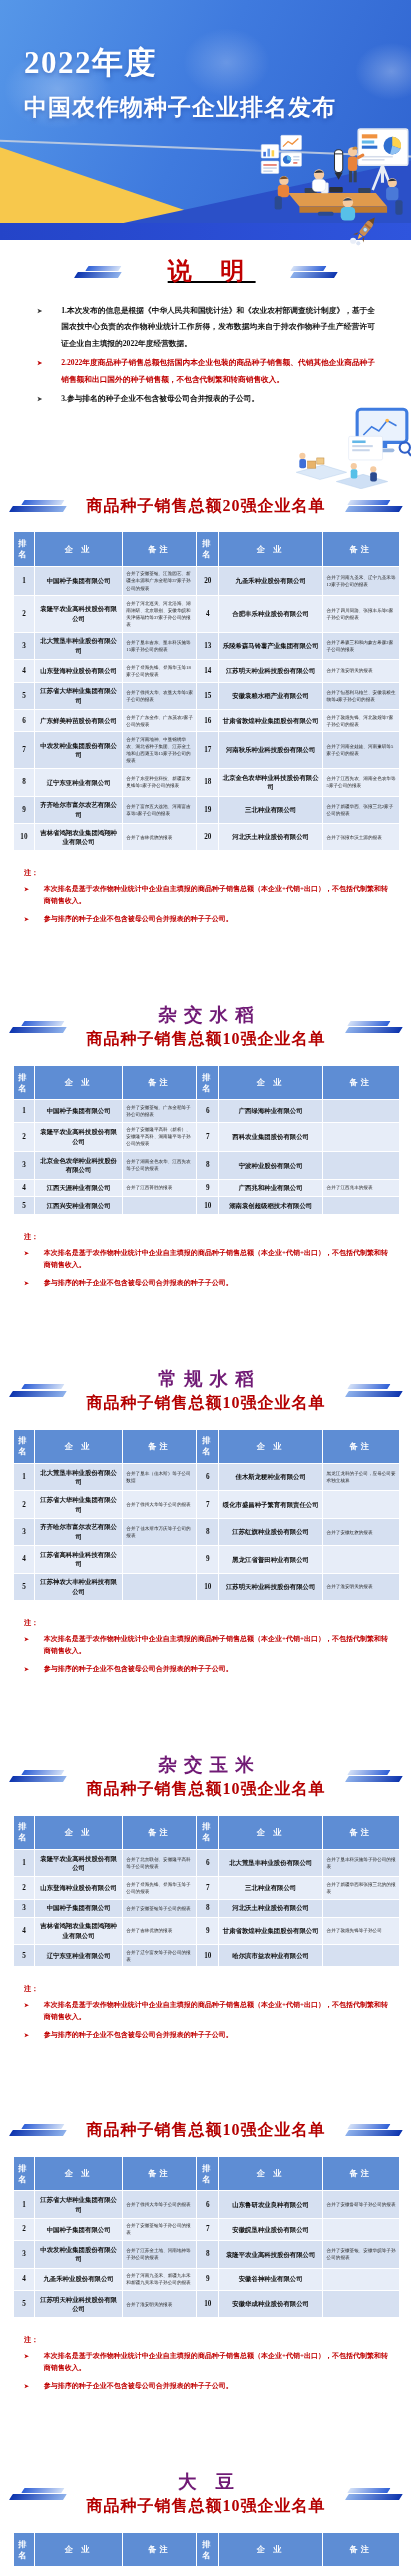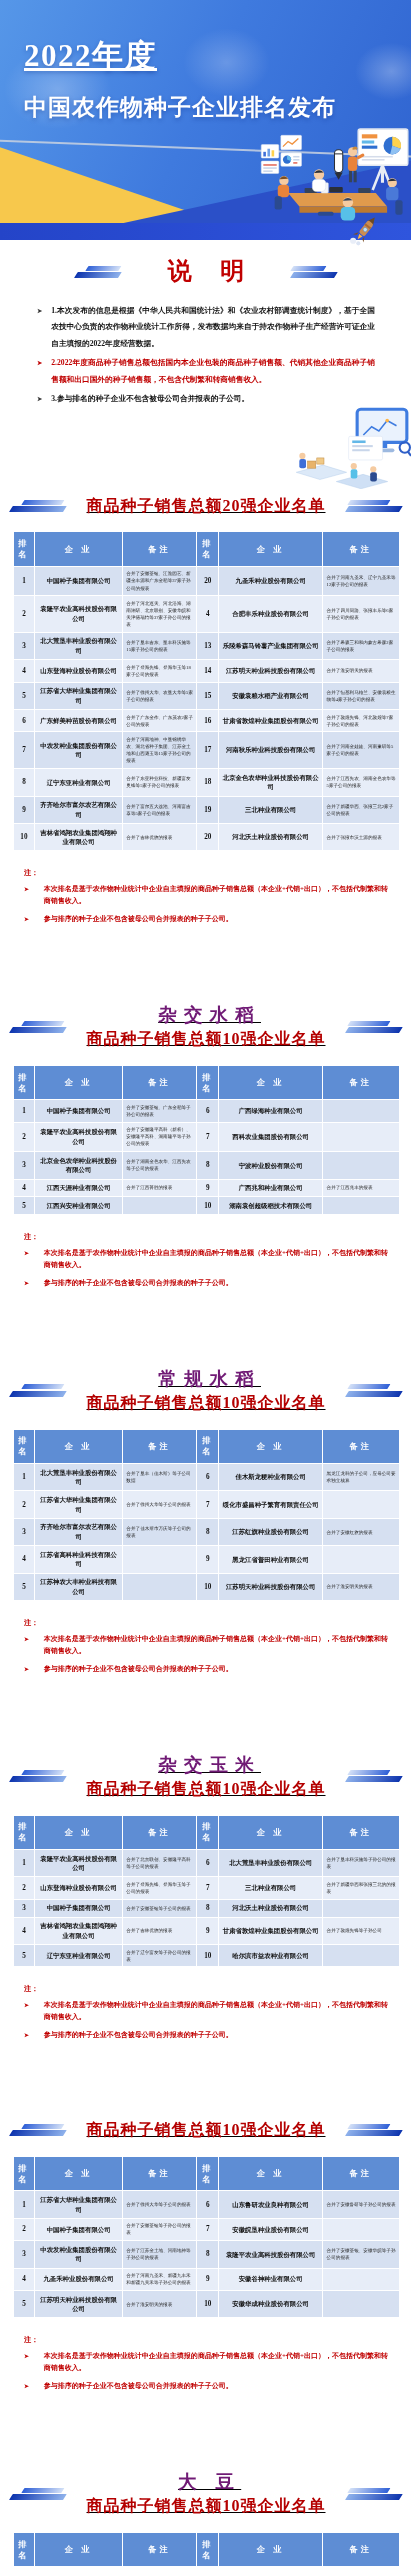--- a/index.html
+++ b/index.html
@@ -10,35 +10,35 @@
     background:
       radial-gradient(ellipse 77px 57px at 14% 40%, rgba(255,255,255,.25), rgba(255,255,255,0) 70%),
       radial-gradient(ellipse 62px 49px at 55% 28%, rgba(255,255,255,.22), rgba(255,255,255,0) 70%),
       radial-gradient(ellipse 52px 41px at 95% 32%, rgba(255,255,255,.28), rgba(255,255,255,0) 70%),
       linear-gradient(115deg,#5697e8 0%,#3f7ade 48%,#2f63d0 100%);}
   .banner .slash-line{position:absolute;left:-15.5px;top:148px;width:464px;height:1.5px;background:#c9d2e0;transform:rotate(2.2deg);opacity:.85;}
   .banner .wedge-yellow{position:absolute;inset:0;background:#f7c84c;
     clip-path:polygon(0 66%, 54% 100%, 0 100%);}
   .banner .wedge-dark{position:absolute;inset:0;background:#2b50c8;
     clip-path:polygon(30% 100%, 100% 72%, 100% 100%);}
-  .banner-year{position:absolute;left:24px;top:35px;color:#fff;
-    font:bold 31px "Liberation Serif",serif;letter-spacing:1.5px;text-shadow:0 1.5px 4.1px rgba(10,40,130,.35);text-decoration:underline;}
+  .banner-year{position:absolute;left:24px;top:42px;color:#fff;
+    font:bold 31px "Liberation Serif",serif;letter-spacing:1.5px;text-shadow:0 1.5px 4.1px rgba(10,40,130,.35);}
   .banner-title{position:absolute;left:24px;top:92px;color:#fff;
     font:bold 23px "Liberation Serif",serif;letter-spacing:1px;text-shadow:0 1.5px 4.1px rgba(10,40,130,.35);}
   .banner svg.meeting{position:absolute;right:0;bottom:0;}
 
   
   .band{position:relative;height:16.5px;background:linear-gradient(90deg,#2444c8,#2f55dd);}
   .band svg.rocket{position:absolute;right:25px;top:-11.3px;}
 
   
   .notice{position:relative;padding:15.5px 37px 17.5px;}
-  .notice-head{display:flex;align-items:center;justify-content:center;gap:28px;margin-bottom:15.5px;}
+  .notice-head{display:flex;align-items:center;justify-content:center;gap:28px;margin-bottom:15.5px;text-decoration:underline;}
   .notice-title{font:bold 24px "Liberation Serif",serif;color:#c00000;letter-spacing:11.3px;text-indent:11.3px;white-space:nowrap;}
-  .notice-item{display:flex;gap:9px;font:bold 7.7px/2.15 "Liberation Serif",serif;color:#151515;text-align:justify;margin-bottom:3.1px;}
+  .notice-item{display:flex;gap:19px;font:bold 7.7px/2.15 "Liberation Serif",serif;color:#151515;text-align:justify;margin-bottom:3.1px;}
   .notice-item .arrow{flex:0 0 auto;font-size:6.2px;line-height:2.6;color:#333;}
   .notice-item.red{color:#c00000;font-family:Liberation Serif, serif;}
   .notice-item.red .arrow{color:#c00000;}
   .notice svg.monitor{position:absolute;right:1px;bottom:-30px;}
 
   
   .bar-group{position:relative;width:66px;height:15.5px;flex:0 0 auto;}
   .bar-group i{position:absolute;display:block;transform:skewX(-32deg);border-radius:0.5px;}
   .bar-left .b1{left:15.5px;top:1.5px;width:40px;height:4.6px;background:linear-gradient(90deg,#2e5fd6,#d4e1f7);}
   .bar-left .b2{left:4.1px;top:7.7px;width:54px;height:5.7px;background:linear-gradient(90deg,#0d34ae,#8fb2ec);}
@@ -47,21 +47,21 @@
   .notice .bar-group{width:54px;height:13.4px;}
   .notice .bar-left .b1{left:12.4px;width:33px;}
   .notice .bar-left .b2{left:2.1px;width:44px;}
   .notice .bar-right .b1{right:12.4px;width:33px;}
   .notice .bar-right .b2{right:2.1px;width:44px;}
 
   
   .rank-sec{margin-top:77px;}
   .rank-sec.first{margin-top:0;padding-top:66px;position:relative;}
   .rank-sec.first svg.shippers{position:absolute;top:3.1px;right:12.4px;}
-  .sec-head{display:flex;align-items:center;justify-content:center;gap:13.4px;margin-bottom:14.4px;text-decoration:underline;}
+  .sec-head{display:flex;align-items:center;justify-content:center;gap:13.4px;margin-bottom:14.4px;}
   .sec-titles{text-align:center;}
   .crop-title{display:block;font:bold 18.5px/1.35 "Liberation Serif",serif;color:#701a75;letter-spacing:7.2px;text-indent:7.2px;}
   .crop-title:empty{display:none;}
   .list-title{display:block;font:bold 16px/1.4 "Liberation Serif",serif;color:#b40000;letter-spacing:1px;white-space:nowrap;}
 
   
   table.rank-table{border-collapse:collapse;margin:0 auto;table-layout:fixed;}
   table.t-double{width:387px;}
   .rank-table th{background:#5e8dd4;color:#fff;font:bold 8.2px "Liberation Serif",serif;
     padding:5.7px 1.5px;letter-spacing:3.1px;border:1px solid #fff;}

